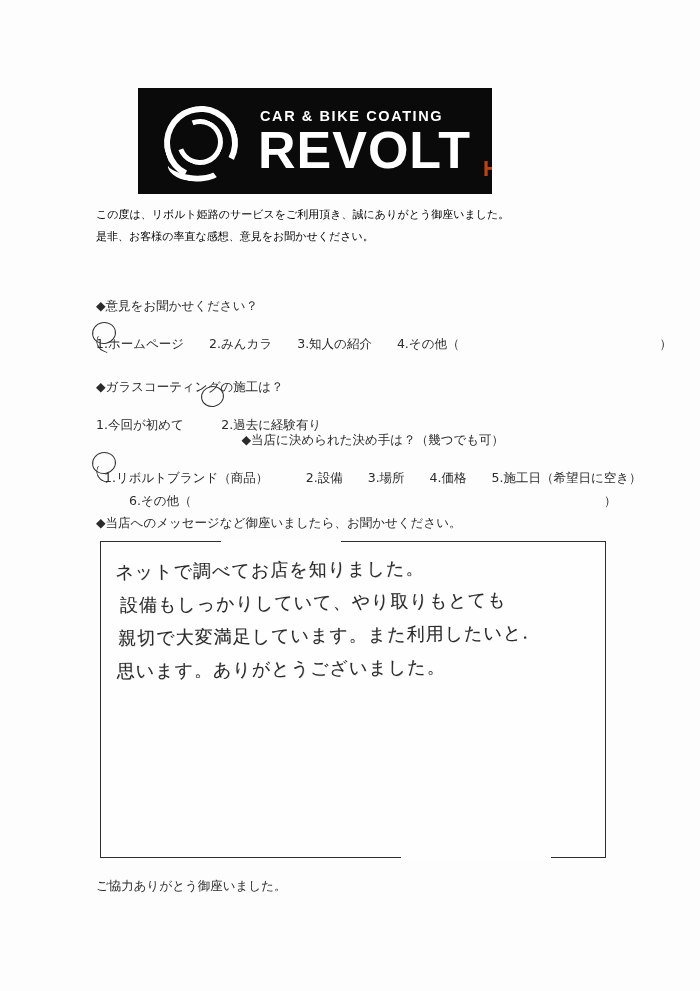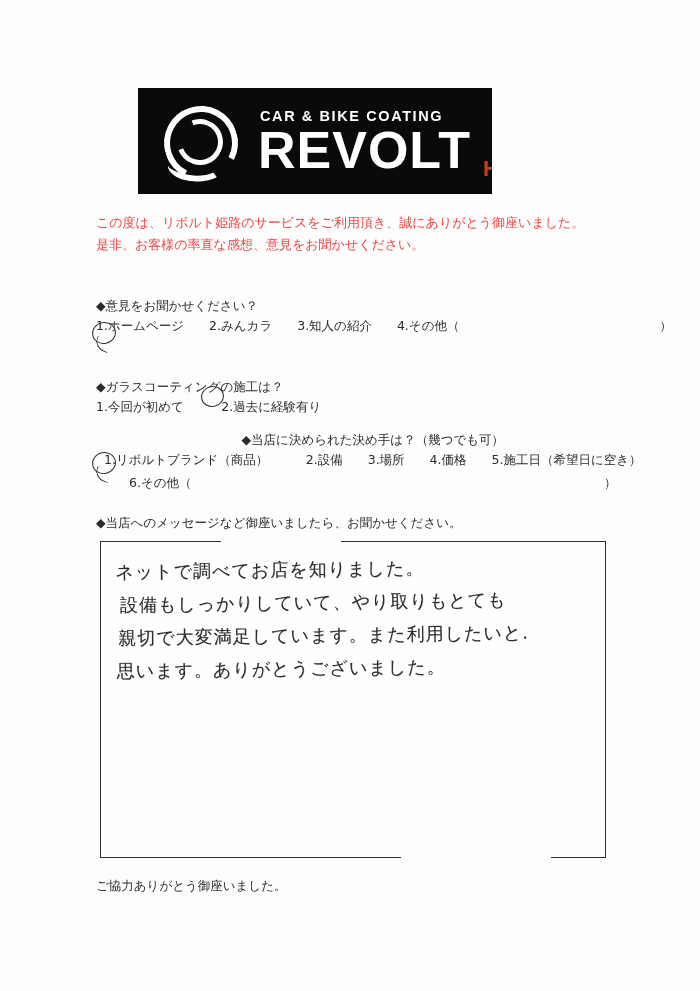--- a/index.html
+++ b/index.html
@@ -99,39 +99,39 @@
     color: #c2410c;
     font-size: 22px;
     letter-spacing: 2px;
     font-weight: 700;
   }
 
   
   .intro {
     position: absolute;
     left: 96px;
-    top: 212px;
+    top: 204px;
     width: 520px;
-    font-size: 13px;
+    font-size: 11px;
     line-height: 22px;
-    color: #ef4444;
+    color: #000000;
     font-family: "DejaVu Sans", sans-serif;
   }
   .intro div { white-space: nowrap; }
 
   .q-block { position: absolute; font-family: "DejaVu Sans", sans-serif; }
   .q-title {
     font-size: 12.5px;
     color: #2b2b2b;
     white-space: nowrap;
   }
   .q-opts {
     font-size: 12.5px;
     color: #2b2b2b;
-    margin-top: 3px;
+    margin-top: 21px;
     white-space: nowrap;
   }
   .q-opts.second-line { margin-top: 6px; }
 
   .q1 { left: 96px; top: 298px; }
   .q2 { left: 96px; top: 379px; }
   .q3 { left: 104px; top: 432px; text-align: center; }
   .q4 { left: 96px; top: 515px; }
 
   

